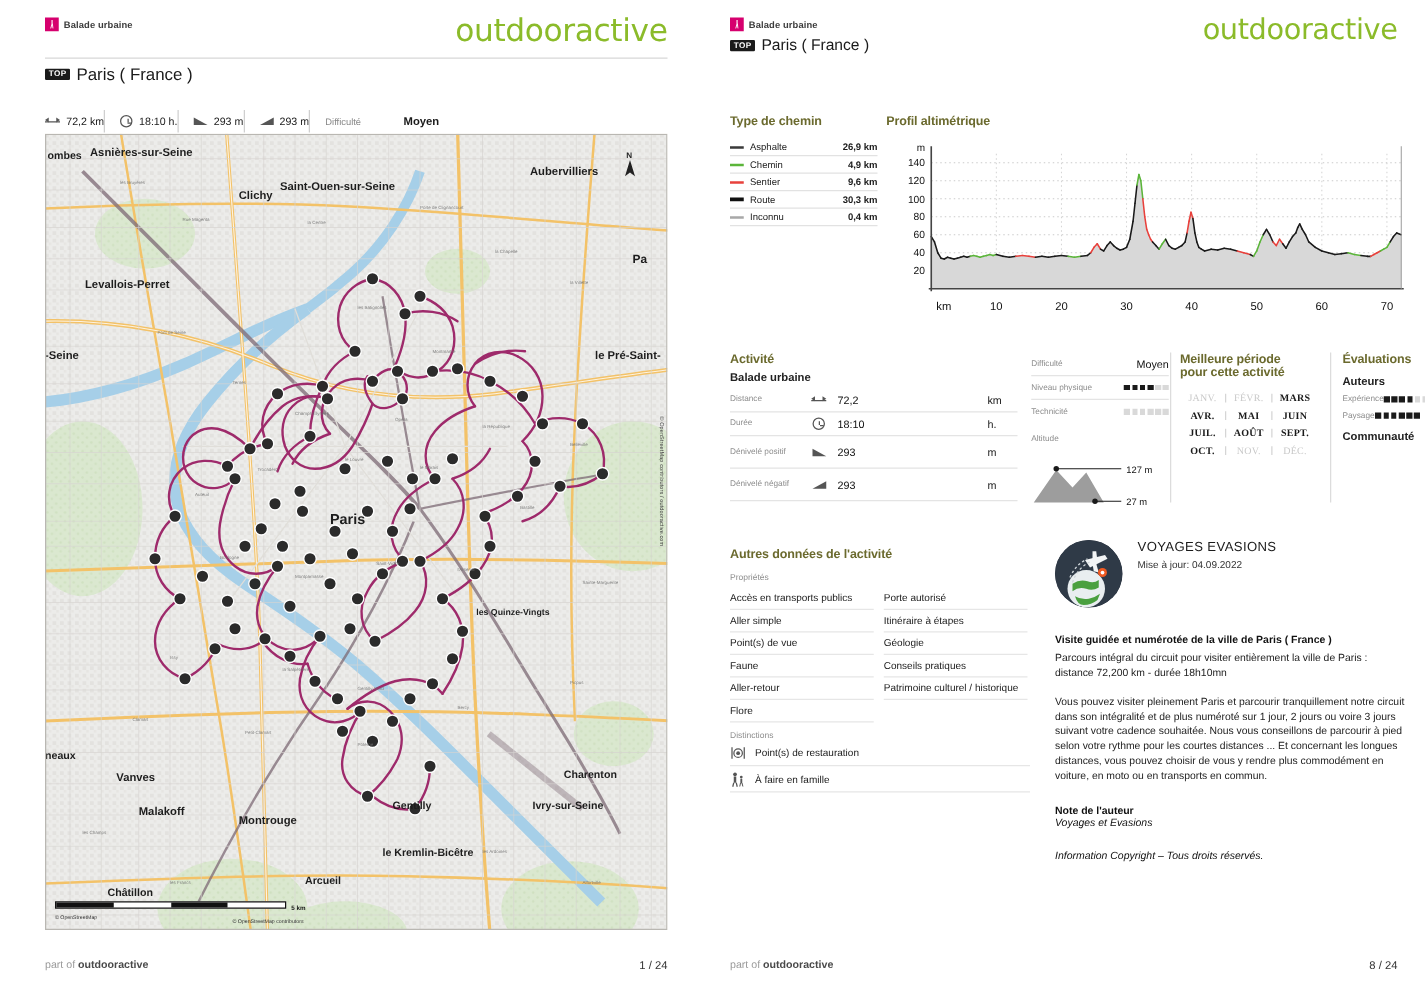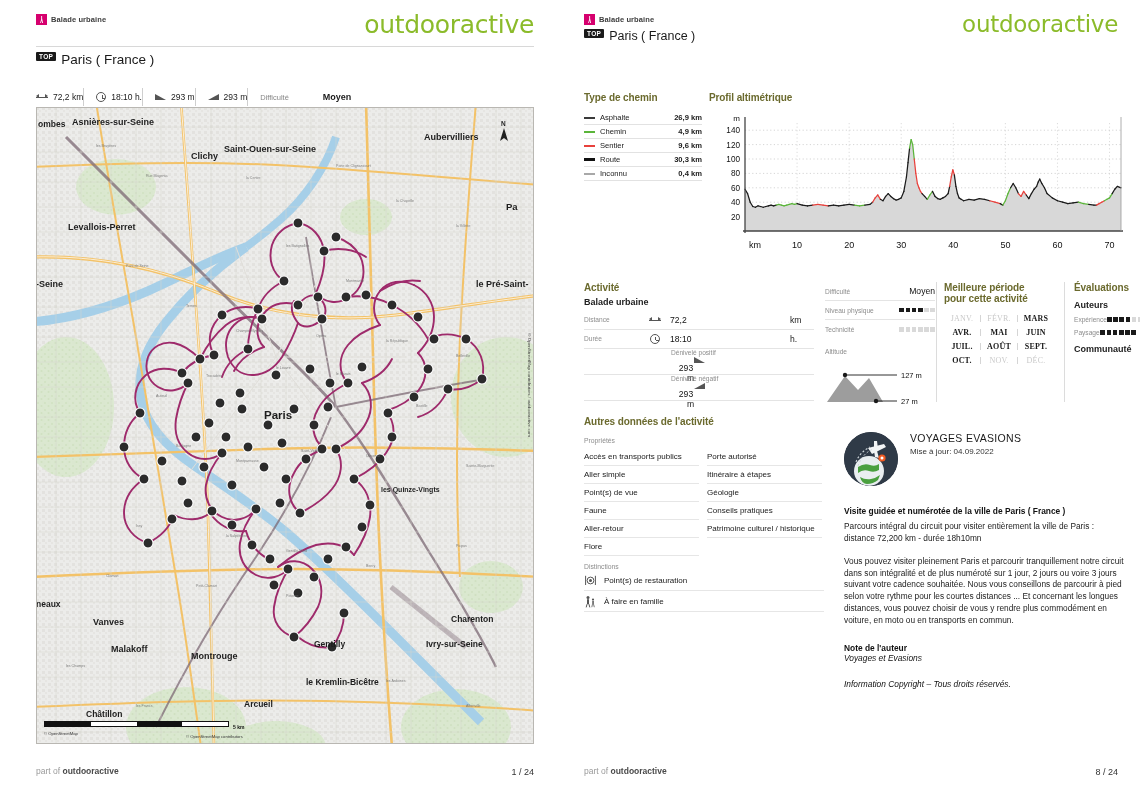--- a/index.html
+++ b/index.html
@@ -30,21 +30,21 @@
   .cat-icon i {
     display:block; width:3px; height:7px; background:#fff;
     clip-path: polygon(40% 0,70% 0,70% 35%,100% 100%,70% 100%,55% 60%,30% 100%,5% 100%,40% 45%);
   }
   .cat-label { font-size: 7.5px; color:#3c3c3c; font-weight:600; letter-spacing:0.1px; }
   .top-badge {
     display:inline-block; background:#1a1a1a; color:#fff; font-size:6.5px;
     font-weight:700; padding:1px 3px; letter-spacing:0.3px; vertical-align:middle;
     border-radius:1px;
   }
-  .title-row { display:flex; align-items:flex-start; gap:5px; }
+  .title-row { display:flex; align-items:center; gap:5px; }
   .title-txt { font-size:13.5px; color:#1a1a1a; font-weight:400; }
 
   
   .l-head { position:absolute; left:36px; top:14px; width:500px; }
   .l-brand { position:absolute; right:36px; top:10px; font-size:25px; }
   .l-rule { position:absolute; left:36px; right:36px; top:46px; height:1px; background:#d8d8d8; }
   .l-title { position:absolute; left:36px; top:52px; }
 
   .statbar {
     position:absolute; left:36px; top:88px; width:498px; height:18px;
@@ -105,21 +105,21 @@
 
   
   .prof { position:absolute; left:139px; top:92px; width:420px; }
   .prof .hdr{margin-bottom:6px;}
   .chart-wrap{ position:relative; width:418px; height:148px; }
 
   
   .act { position:absolute; left:14px; top:282px; width:240px; }
   .act-grid{ width:230px; }
   .act-row{ display:flex; align-items:center; height:19px; border-bottom:1px solid #e4e4e4; }
-  .act-row.tall{ height:26px;flex-direction:column; }
+  .act-row.tall{ height:26px; }
   .act-k{ width:56px; font-size:6.6px; color:#8d8d8d; line-height:1.15; }
   .act-i{ width:30px; display:flex; justify-content:center; }
   .act-v{ flex:1; font-size:8.6px; color:#111; padding-right:26px;}
 
   .act2 { position:absolute; left:255px; top:282px; width:110px; }
   .r2-row{ display:flex; align-items:center; justify-content:space-between; height:19px; border-bottom:1px solid #e4e4e4; }
   .r2-k{ font-size:6.6px; color:#8d8d8d; }
   .r2-v{ font-size:8.6px; color:#111; font-weight:400;}
   .dots{ display:flex; gap:1.6px; }
   .dot{ width:4.6px; height:4.6px; background:#d9d9d9; }
@@ -134,21 +134,21 @@
   .m-cell{ width:36px; text-align:center; letter-spacing:0.2px; color:#c9c9c9; }
   .m-cell.on{ color:#1a1a1a; font-weight:700; }
   .m-bar{ width:1px; background:#d5d5d5; margin:1px 0; }
 
   
   .ev { position:absolute; left:504px; top:282px; width:62px; }
   .ev-row{ display:flex; align-items:center; justify-content:space-between; margin-top:6px;}
   .ev-k{ font-size:6.6px; color:#8d8d8d; }
 
   
-  .ad { position:absolute; left:14px; top:416px; width:240px; }
+  .ad { position:absolute; left:14px; top:438px; width:240px; }
   .ad-cols{ display:flex; margin-top:4px; }
   .ad-col{ width:115px; }
   .ad-item{ font-size:8px; color:#1a1a1a; line-height:1.25; padding:3.5px 0 3.5px 0; border-bottom:1px solid #e6e6e6; }
   .dist-item{ display:flex; align-items:center; gap:7px; height:21px; border-bottom:1px solid #e6e6e6; font-size:8px; }
 
   
   .auth { position:absolute; left:274px; top:432px; width:282px; }
   .auth-head{ display:flex; gap:12px; }
   .auth-logo{ width:54px; height:54px; border-radius:50%; background:#2b3440; position:relative; overflow:hidden; flex:0 0 auto;}
   .auth-name{ font-size:10.5px; color:#1a1a1a; letter-spacing:0.3px; }

